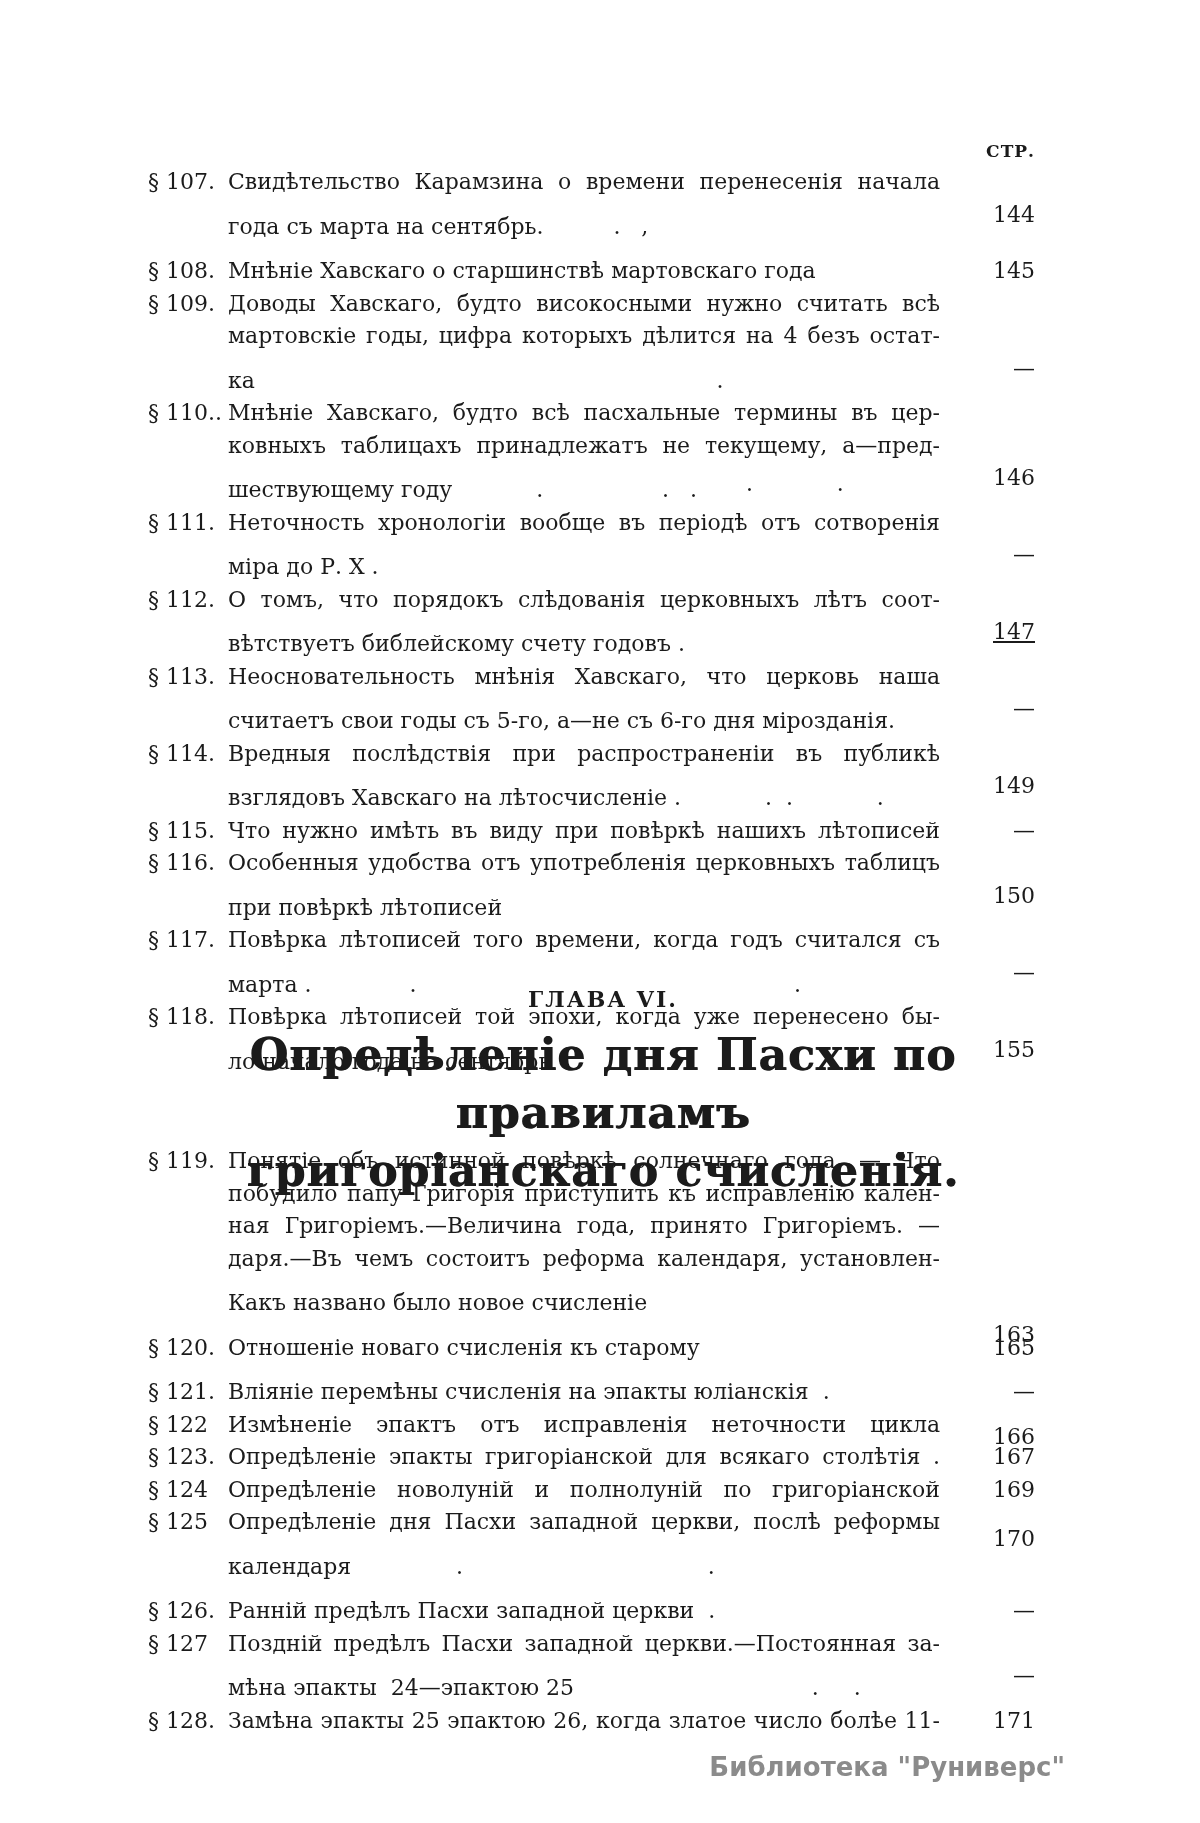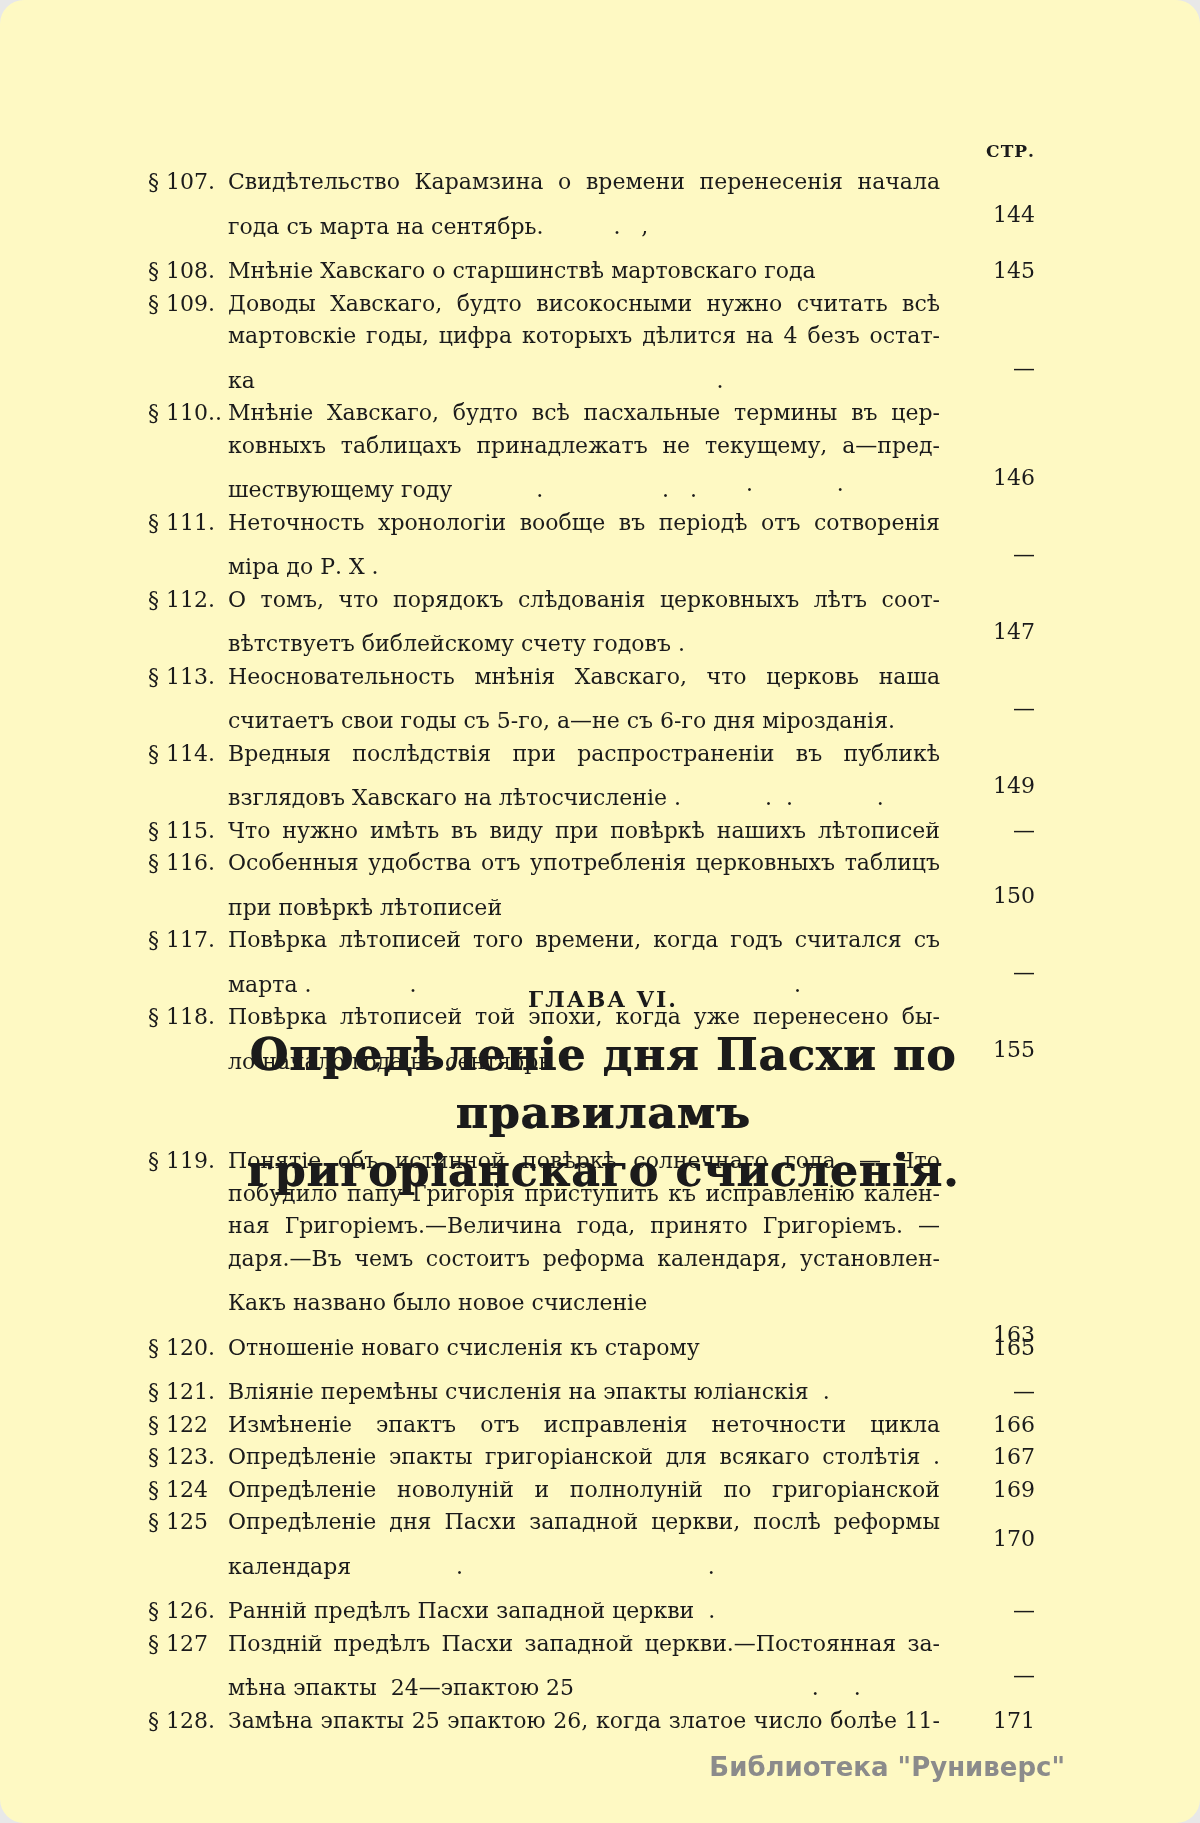--- a/index.html
+++ b/index.html
@@ -1,24 +1,23 @@
 <!DOCTYPE html>
 <html><head>
 <meta charset="utf-8">
 <style>
   html, body { margin: 0; padding: 0; background: #e8e8e8; }
   .sheet {
     position: relative;
     width: 1200px;
     height: 1823px;
-    background: #fef9c3;
+    background: #ffffff;
     overflow: hidden;
     font-family: "DejaVu Serif", "Liberation Serif", serif;
     color: #1b1b1b;
-    border-radius: 24px;
   }
   .colhead {
     position: absolute;
     left: 148px; top: 141px;
     width: 887px;
     text-align: right;
     font-size: 17px;
     font-weight: bold;
     letter-spacing: 1px;
   }
@@ -119,21 +118,21 @@
       <div class="entry">
         <span class="num">§ 111.</span>
         <div class="line just">Неточность хронологіи вообще въ періодѣ отъ сотворенія</div>
         <div class="line pre">міра до Р. Х .</div>
         <span class="page" style="top: 32.5px;">—</span>
       </div>
       <div class="entry">
         <span class="num">§ 112.</span>
         <div class="line just">О томъ, что порядокъ слѣдованія церковныхъ лѣтъ соот-</div>
         <div class="line pre">вѣтствуетъ библейскому счету годовъ .</div>
-        <span class="page" style="top: 32.5px;">147</span>
+        <span class="page" style="top: 32.5px; text-decoration: underline;">147</span>
       </div>
       <div class="entry">
         <span class="num">§ 113.</span>
         <div class="line just">Неосновательность мнѣнія Хавскаго, что церковь наша</div>
         <div class="line pre">считаетъ свои годы съ 5-го, а—не съ 6-го дня мірозданія.</div>
         <span class="page" style="top: 32.5px;">—</span>
       </div>
       <div class="entry">
         <span class="num">§ 114.</span>
         <div class="line just">Вредныя послѣдствія при распространеніи въ публикѣ</div>
@@ -188,21 +187,21 @@
         <span class="page" style="top: 0px;">165</span>
       </div>
       <div class="entry">
         <span class="num">§ 121.</span>
         <div class="line pre">Вліяніе перемѣны счисленія на эпакты юліанскія  .</div>
         <span class="page" style="top: 0px;">—</span>
       </div>
       <div class="entry">
         <span class="num">§ 122</span>
         <div class="line just">Измѣненіе эпактъ отъ исправленія неточности цикла Метона</div>
-        <span class="page" style="top: 0px;">166</span>
+        <span class="page" style="top: 12px;">166</span>
       </div>
       <div class="entry">
         <span class="num">§ 123.</span>
         <div class="line just">Опредѣленіе эпакты григоріанской для всякаго столѣтія  .</div>
         <span class="page" style="top: 0px;">167</span>
       </div>
       <div class="entry">
         <span class="num">§ 124</span>
         <div class="line just">Опредѣленіе новолуній и полнолуній по григоріанской эпактѣ</div>
         <span class="page" style="top: 0px;">169</span>

